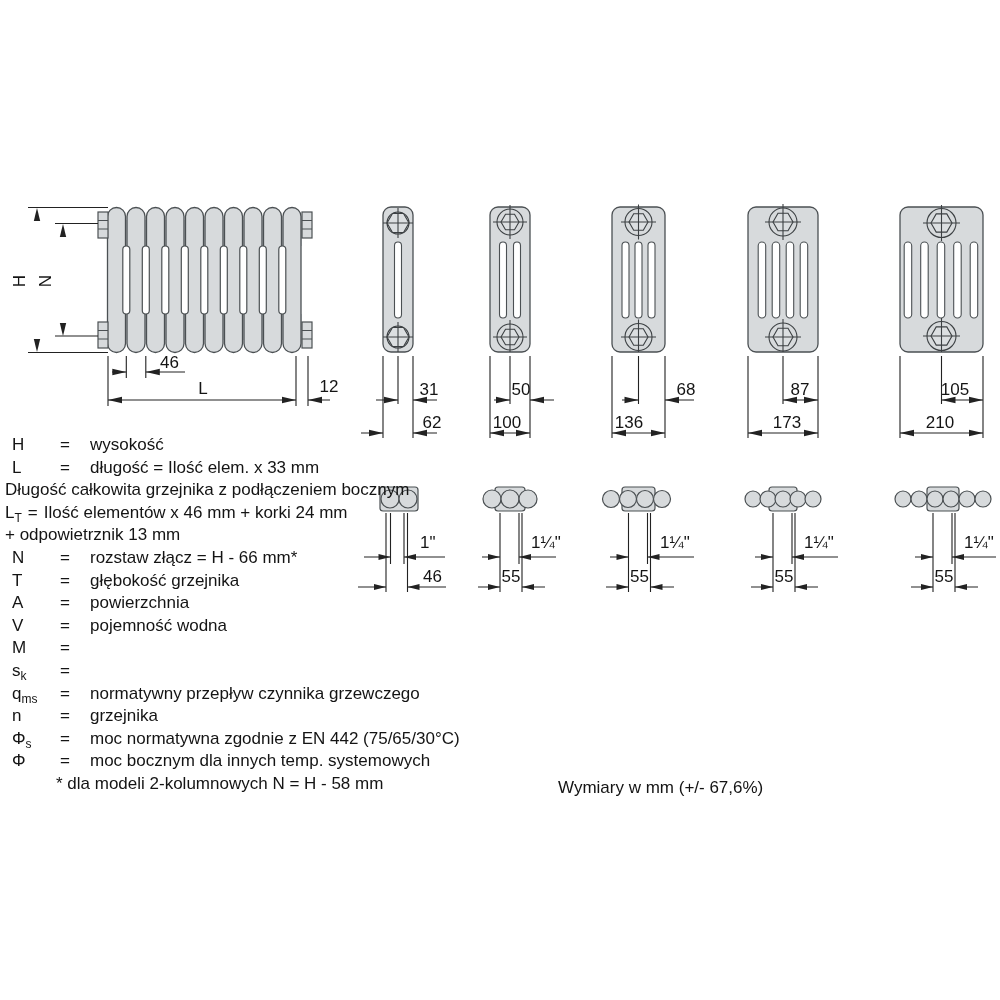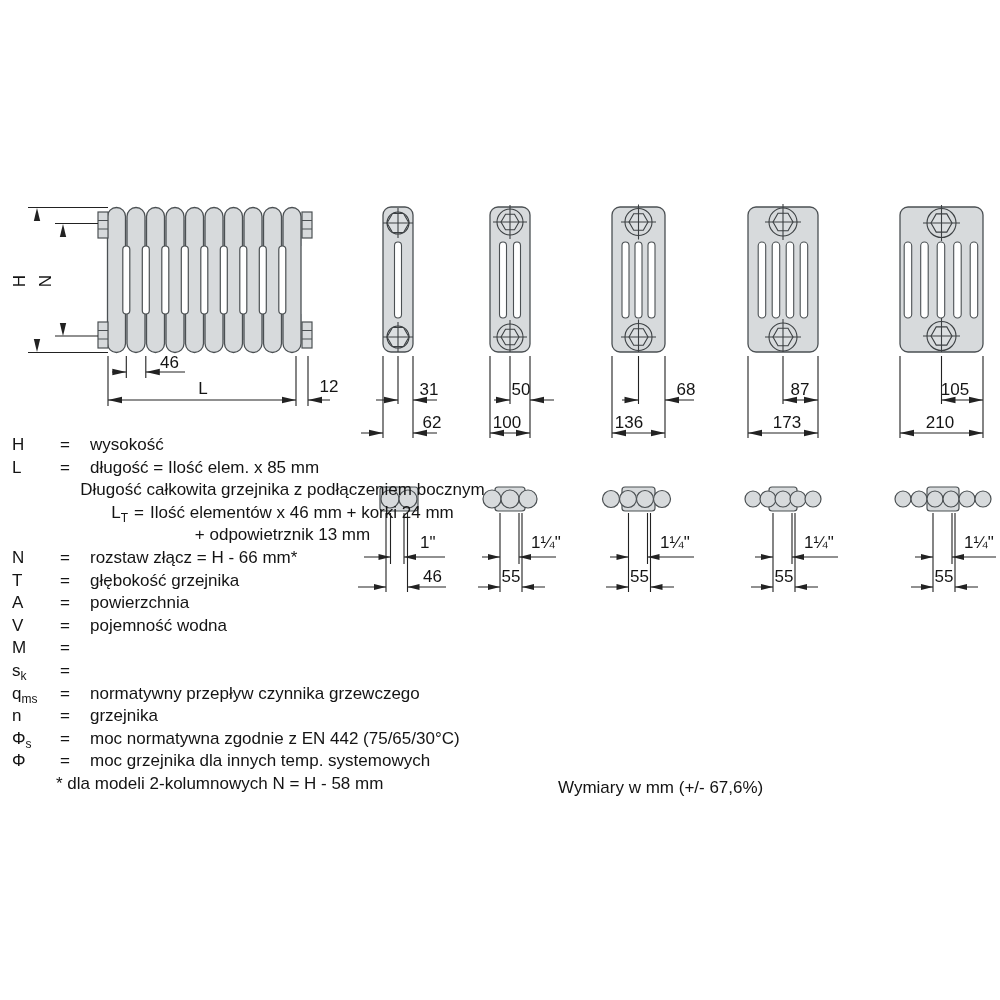--- a/index.html
+++ b/index.html
@@ -3,21 +3,21 @@
 <meta charset="utf-8">
 <style>
   html,body{margin:0;padding:0;background:#fff;}
   .stage{position:relative;width:1000px;height:1000px;background:#fff;overflow:hidden;
          font-family:"Liberation Sans", sans-serif;color:#141414;}
   svg{position:absolute;left:0;top:0;}
   svg text{font-family:"Liberation Sans", sans-serif;font-size:17px;fill:#141414;}
   svg text.dim{font-size:17px;}
   .legend{position:absolute;left:0;top:434px;width:560px;font-size:17px;line-height:22.6px;color:#141414;}
   .lrow{display:grid;grid-template-columns:48px 30px auto;padding-left:12px;height:22.6px;white-space:nowrap;}
-  .lrow.full{display:block;padding-left:5px;text-align:center;}
+  .lrow.full{display:block;padding-left:5px;}
   .lrow.indent{display:block;padding-left:56px;}
   .lrow .sym{white-space:nowrap;}
   .lrow sub{font-size:12px;line-height:0;}
   .lrow .inline-eq{margin:0 6px;}
   .footer{position:absolute;left:558px;top:778px;font-size:17px;white-space:nowrap;}
 </style>
 </head>
 <body>
 
 <div class="stage">
@@ -310,21 +310,21 @@
 
 <div class="legend">
   <div class="lrow">
     <span class="sym"><span>H</span></span>
         <span>=</span>
         <span>wysokość</span>
   </div>
   <div class="lrow">
     <span class="sym"><span>L</span></span>
         <span>=</span>
-        <span>długość = Ilość elem. x 85 mm</span>
+        <span>długość = Ilość elem. x 33 mm</span>
   </div>
   <div class="lrow full">
     <span>Długość całkowita grzejnika z podłączeniem bocznym</span>
   </div>
   <div class="lrow full">
     <span class="sym"><span>L</span><sub>T</sub></span><span class="inline-eq">=</span><span>Ilość elementów x 46 mm + korki 24 mm</span>
   </div>
   <div class="lrow full">
     <span>+ odpowietrznik 13 mm</span>
   </div>
@@ -367,21 +367,21 @@
         <span>grzejnika</span>
   </div>
   <div class="lrow">
     <span class="sym"><span>Φ</span><sub>s</sub></span>
         <span>=</span>
         <span>moc normatywna zgodnie z EN 442 (75/65/30°C)</span>
   </div>
   <div class="lrow">
     <span class="sym"><span>Φ</span></span>
         <span>=</span>
-        <span>moc grzejnika dla innych temp. systemowych</span>
+        <span>moc bocznym dla innych temp. systemowych</span>
   </div>
   <div class="lrow indent">
     <span>* dla modeli 2-kolumnowych N = H - 58 mm</span>
   </div>
 </div>
 
 <div class="footer">Wymiary w mm (+/- 67,6%)</div>
 
 </div>
 

